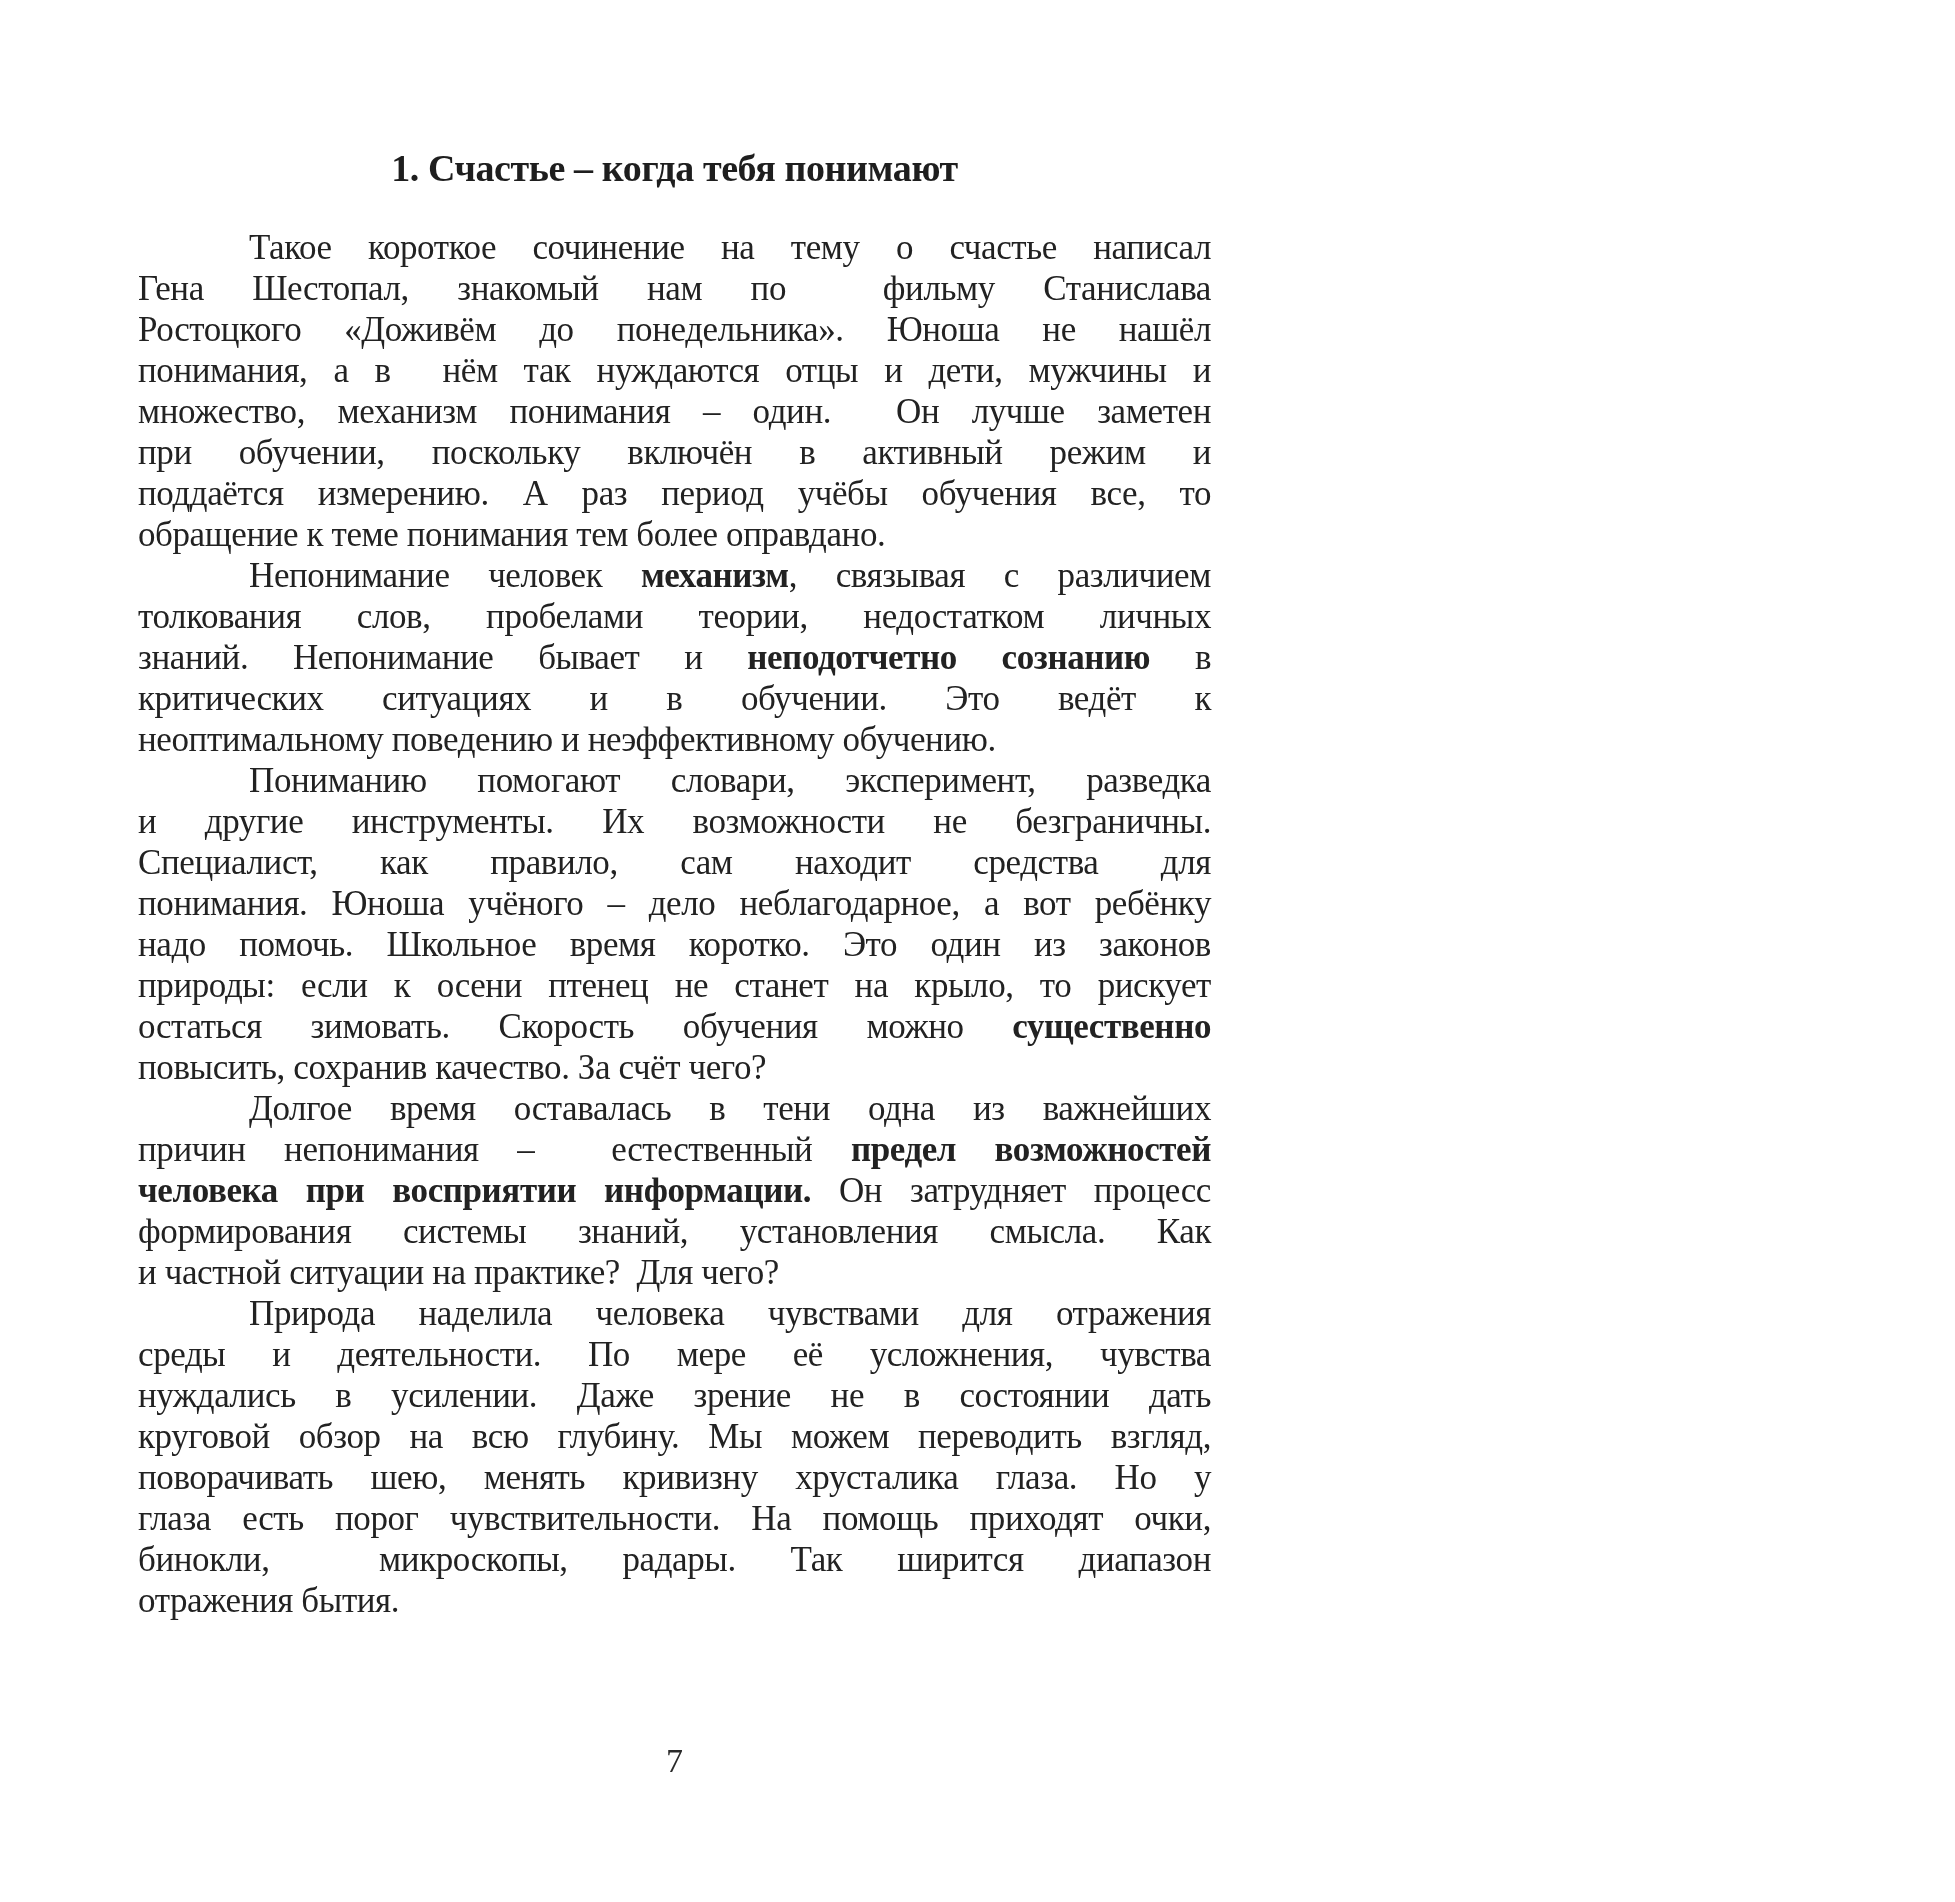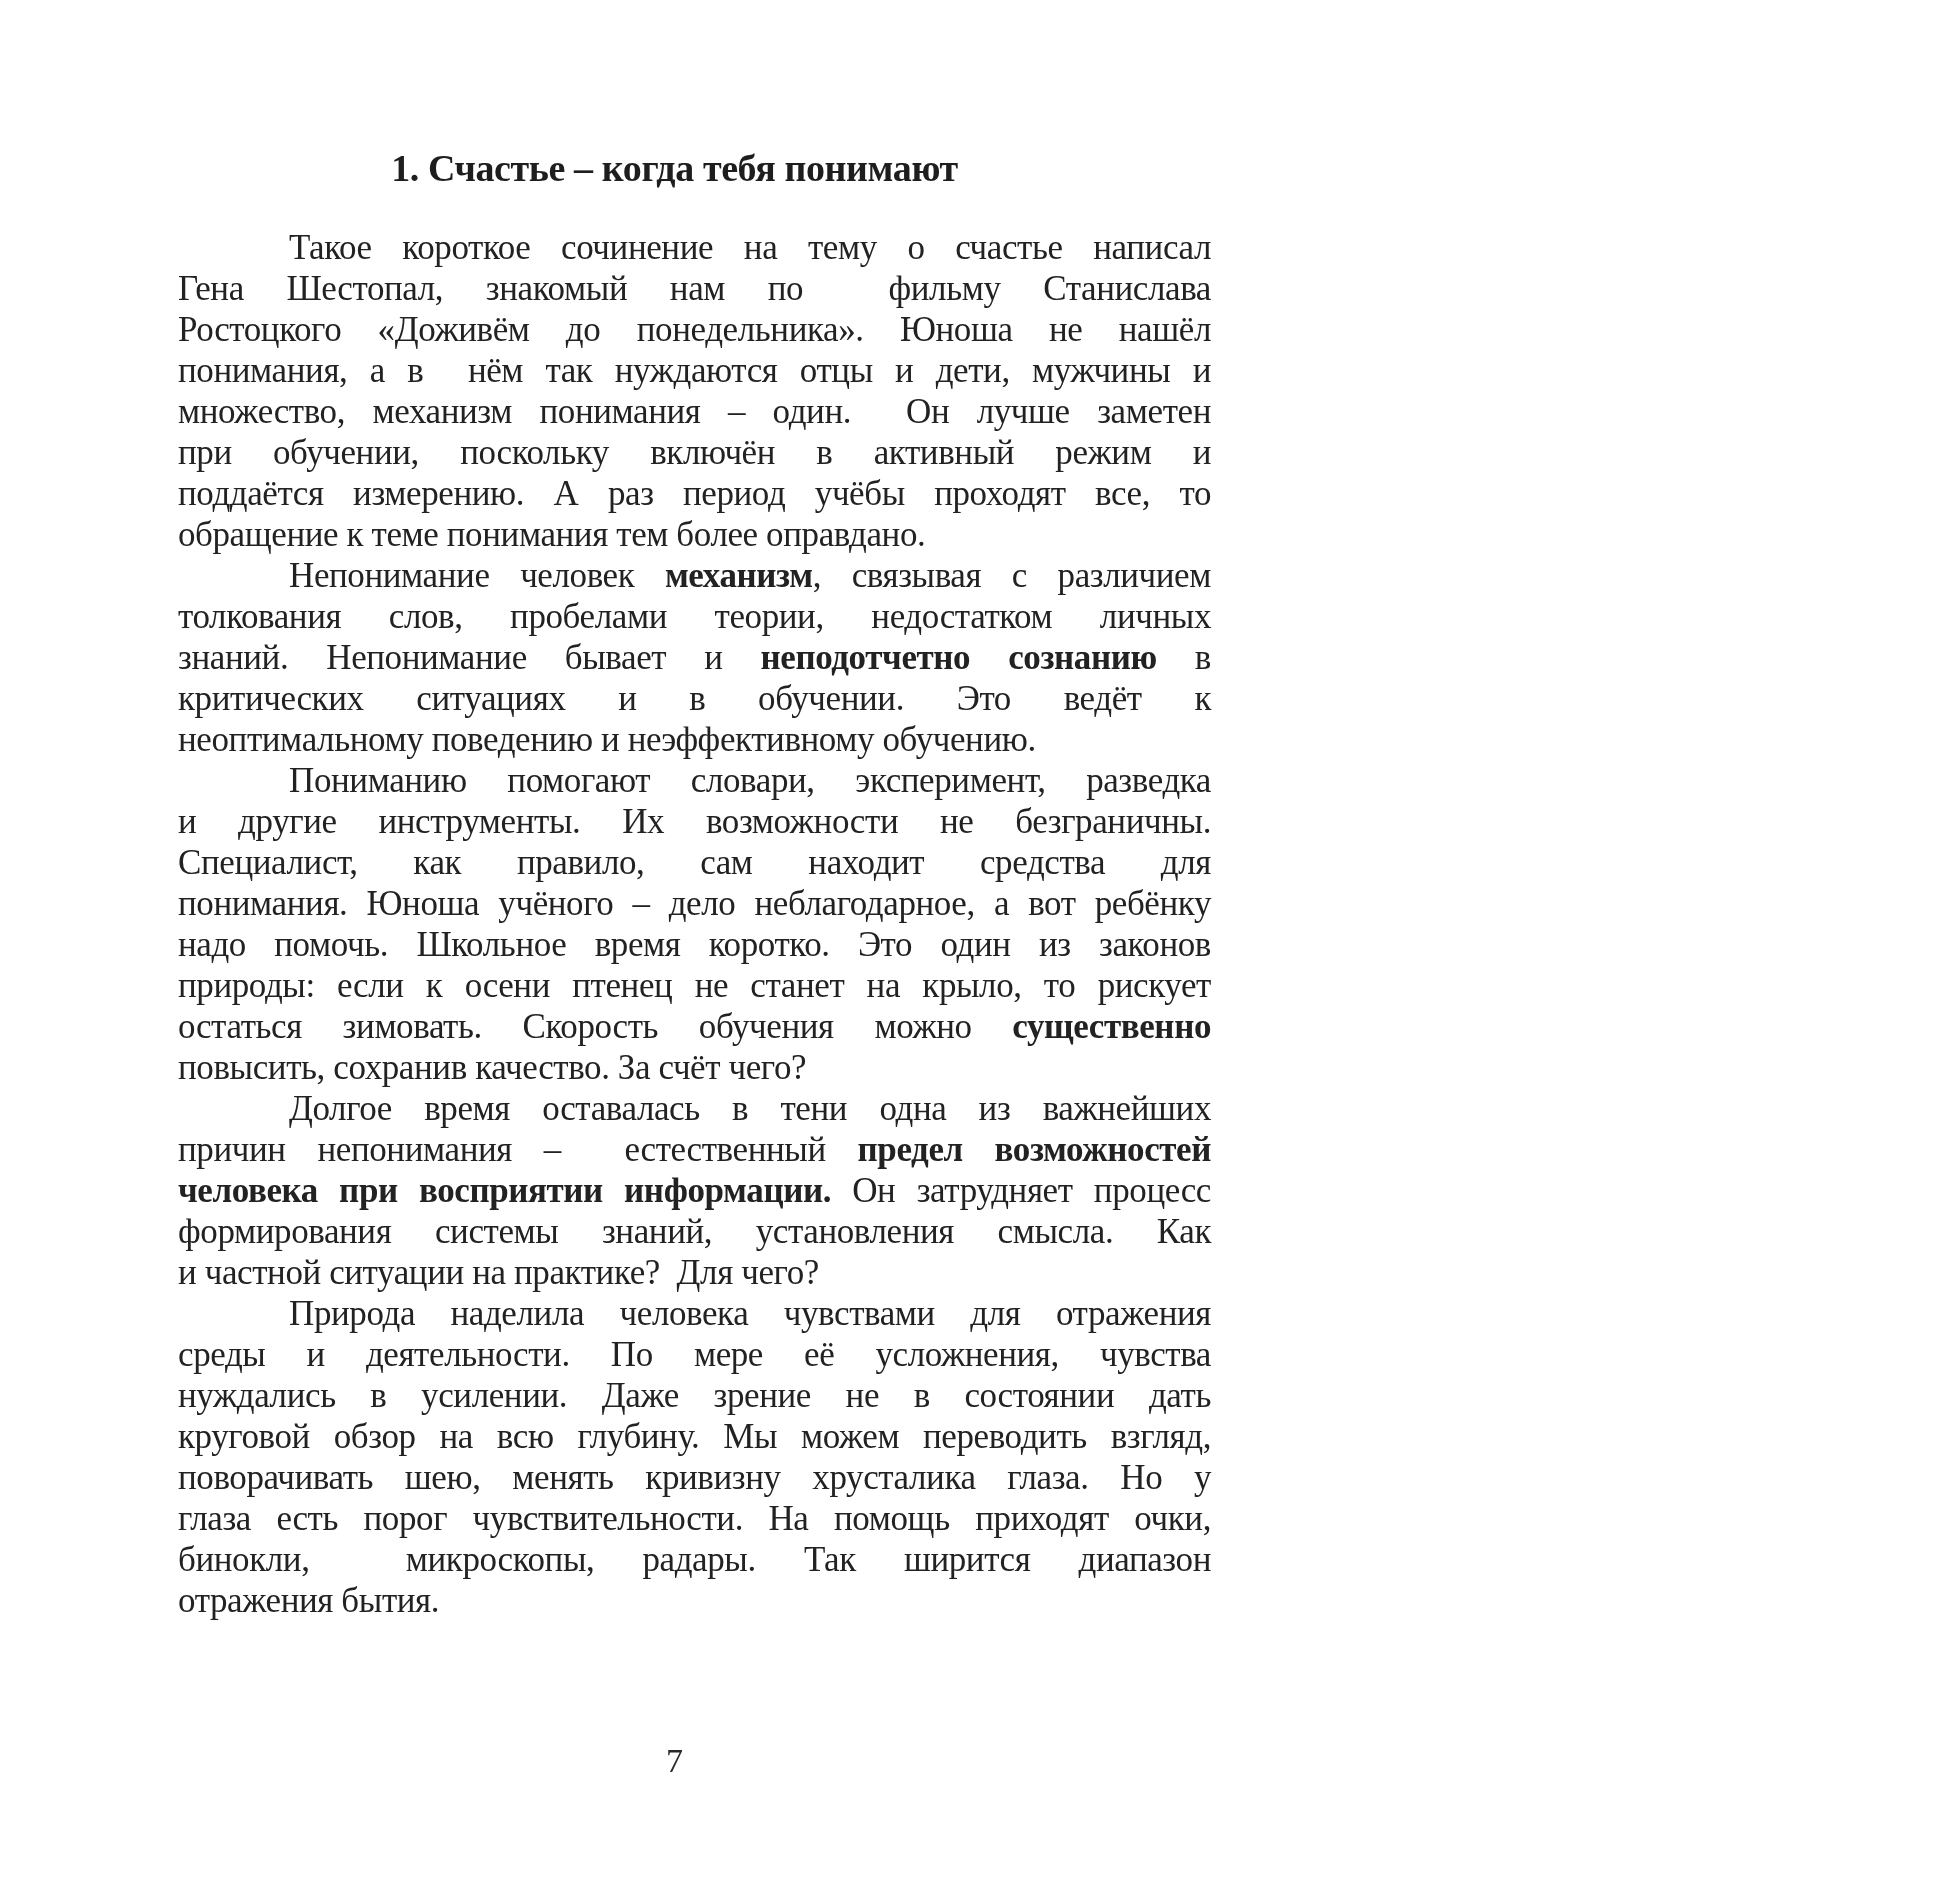--- a/index.html
+++ b/index.html
@@ -38,21 +38,20 @@
     width: 1073px;
     font-size: 35px;
     line-height: 41px;
     letter-spacing: -0.4px;
     color: #222222;
   }
   .line {
     text-align: justify;
     text-align-last: justify;
     white-space: normal;
-    margin-left: 40px;
   }
   .line.first {
     text-indent: 111px;
   }
   .line.plast {
     text-align-last: left;
   }
   .b {
     font-weight: bold;
   }
@@ -73,21 +72,21 @@
 <div class="page">
   <h1 class="title">1. Счастье – когда тебя понимают</h1>
 
   <div class="body-text">
       <div class="line first"><span>Такое короткое сочинение на тему о счастье написал</span></div>
       <div class="line"><span>Гена Шестопал, знакомый нам по&nbsp; фильму Станислава</span></div>
       <div class="line"><span>Ростоцкого «Доживём до понедельника». Юноша не нашёл</span></div>
       <div class="line"><span>понимания, а в&nbsp; нём так нуждаются отцы и дети, мужчины и</span></div>
       <div class="line"><span>множество, механизм понимания – один.&nbsp; Он лучше заметен</span></div>
       <div class="line"><span>при обучении, поскольку включён в активный режим и</span></div>
-      <div class="line"><span>поддаётся измерению. А раз период учёбы проходят все, то</span></div>
+      <div class="line"><span>поддаётся измерению. А раз период учёбы обучения все, то</span></div>
       <div class="line plast"><span>обращение к теме понимания тем более оправдано.</span></div>
       <div class="line first"><span>Непонимание человек </span><span class="b">механизм</span><span>, связывая с различием</span></div>
       <div class="line"><span>толкования слов, пробелами теории, недостатком личных</span></div>
       <div class="line"><span>знаний. Непонимание бывает и </span><span class="b">неподотчетно сознанию</span><span> в</span></div>
       <div class="line"><span>критических ситуациях и в обучении. Это ведёт к</span></div>
       <div class="line plast"><span>неоптимальному поведению и неэффективному обучению.</span></div>
       <div class="line first"><span>Пониманию помогают словари, эксперимент, разведка</span></div>
       <div class="line"><span>и другие инструменты. Их возможности не безграничны.</span></div>
       <div class="line"><span>Специалист, как правило, сам находит средства для</span></div>
       <div class="line"><span>понимания. Юноша учёного – дело неблагодарное, а вот ребёнку</span></div>

